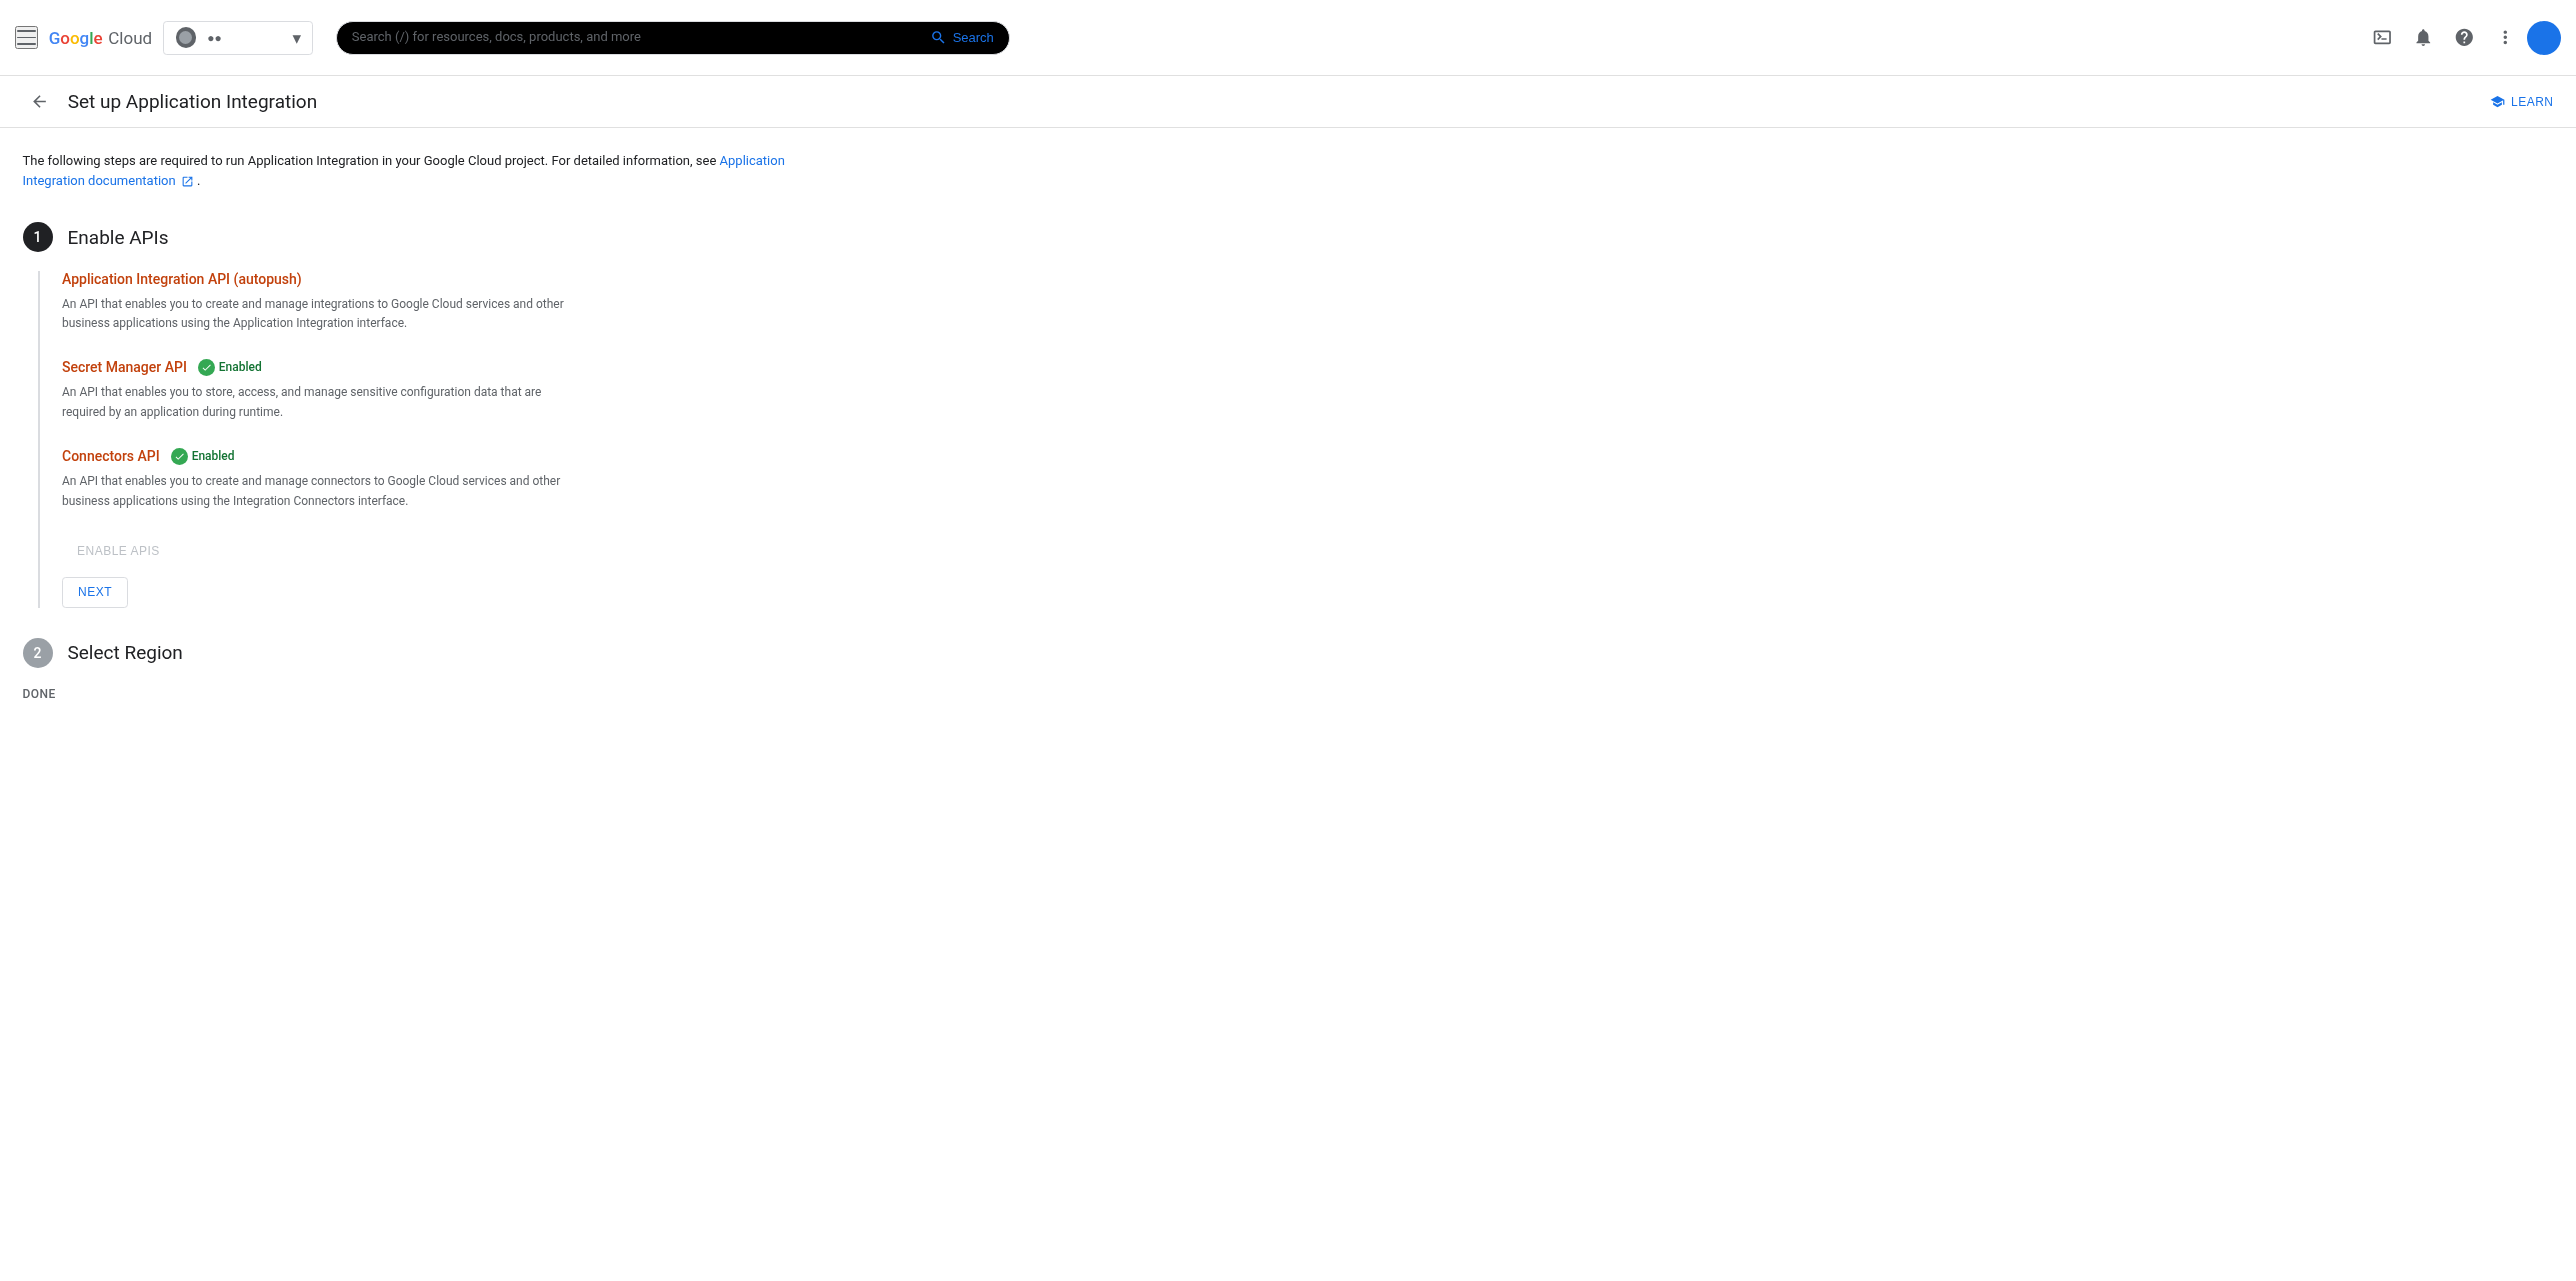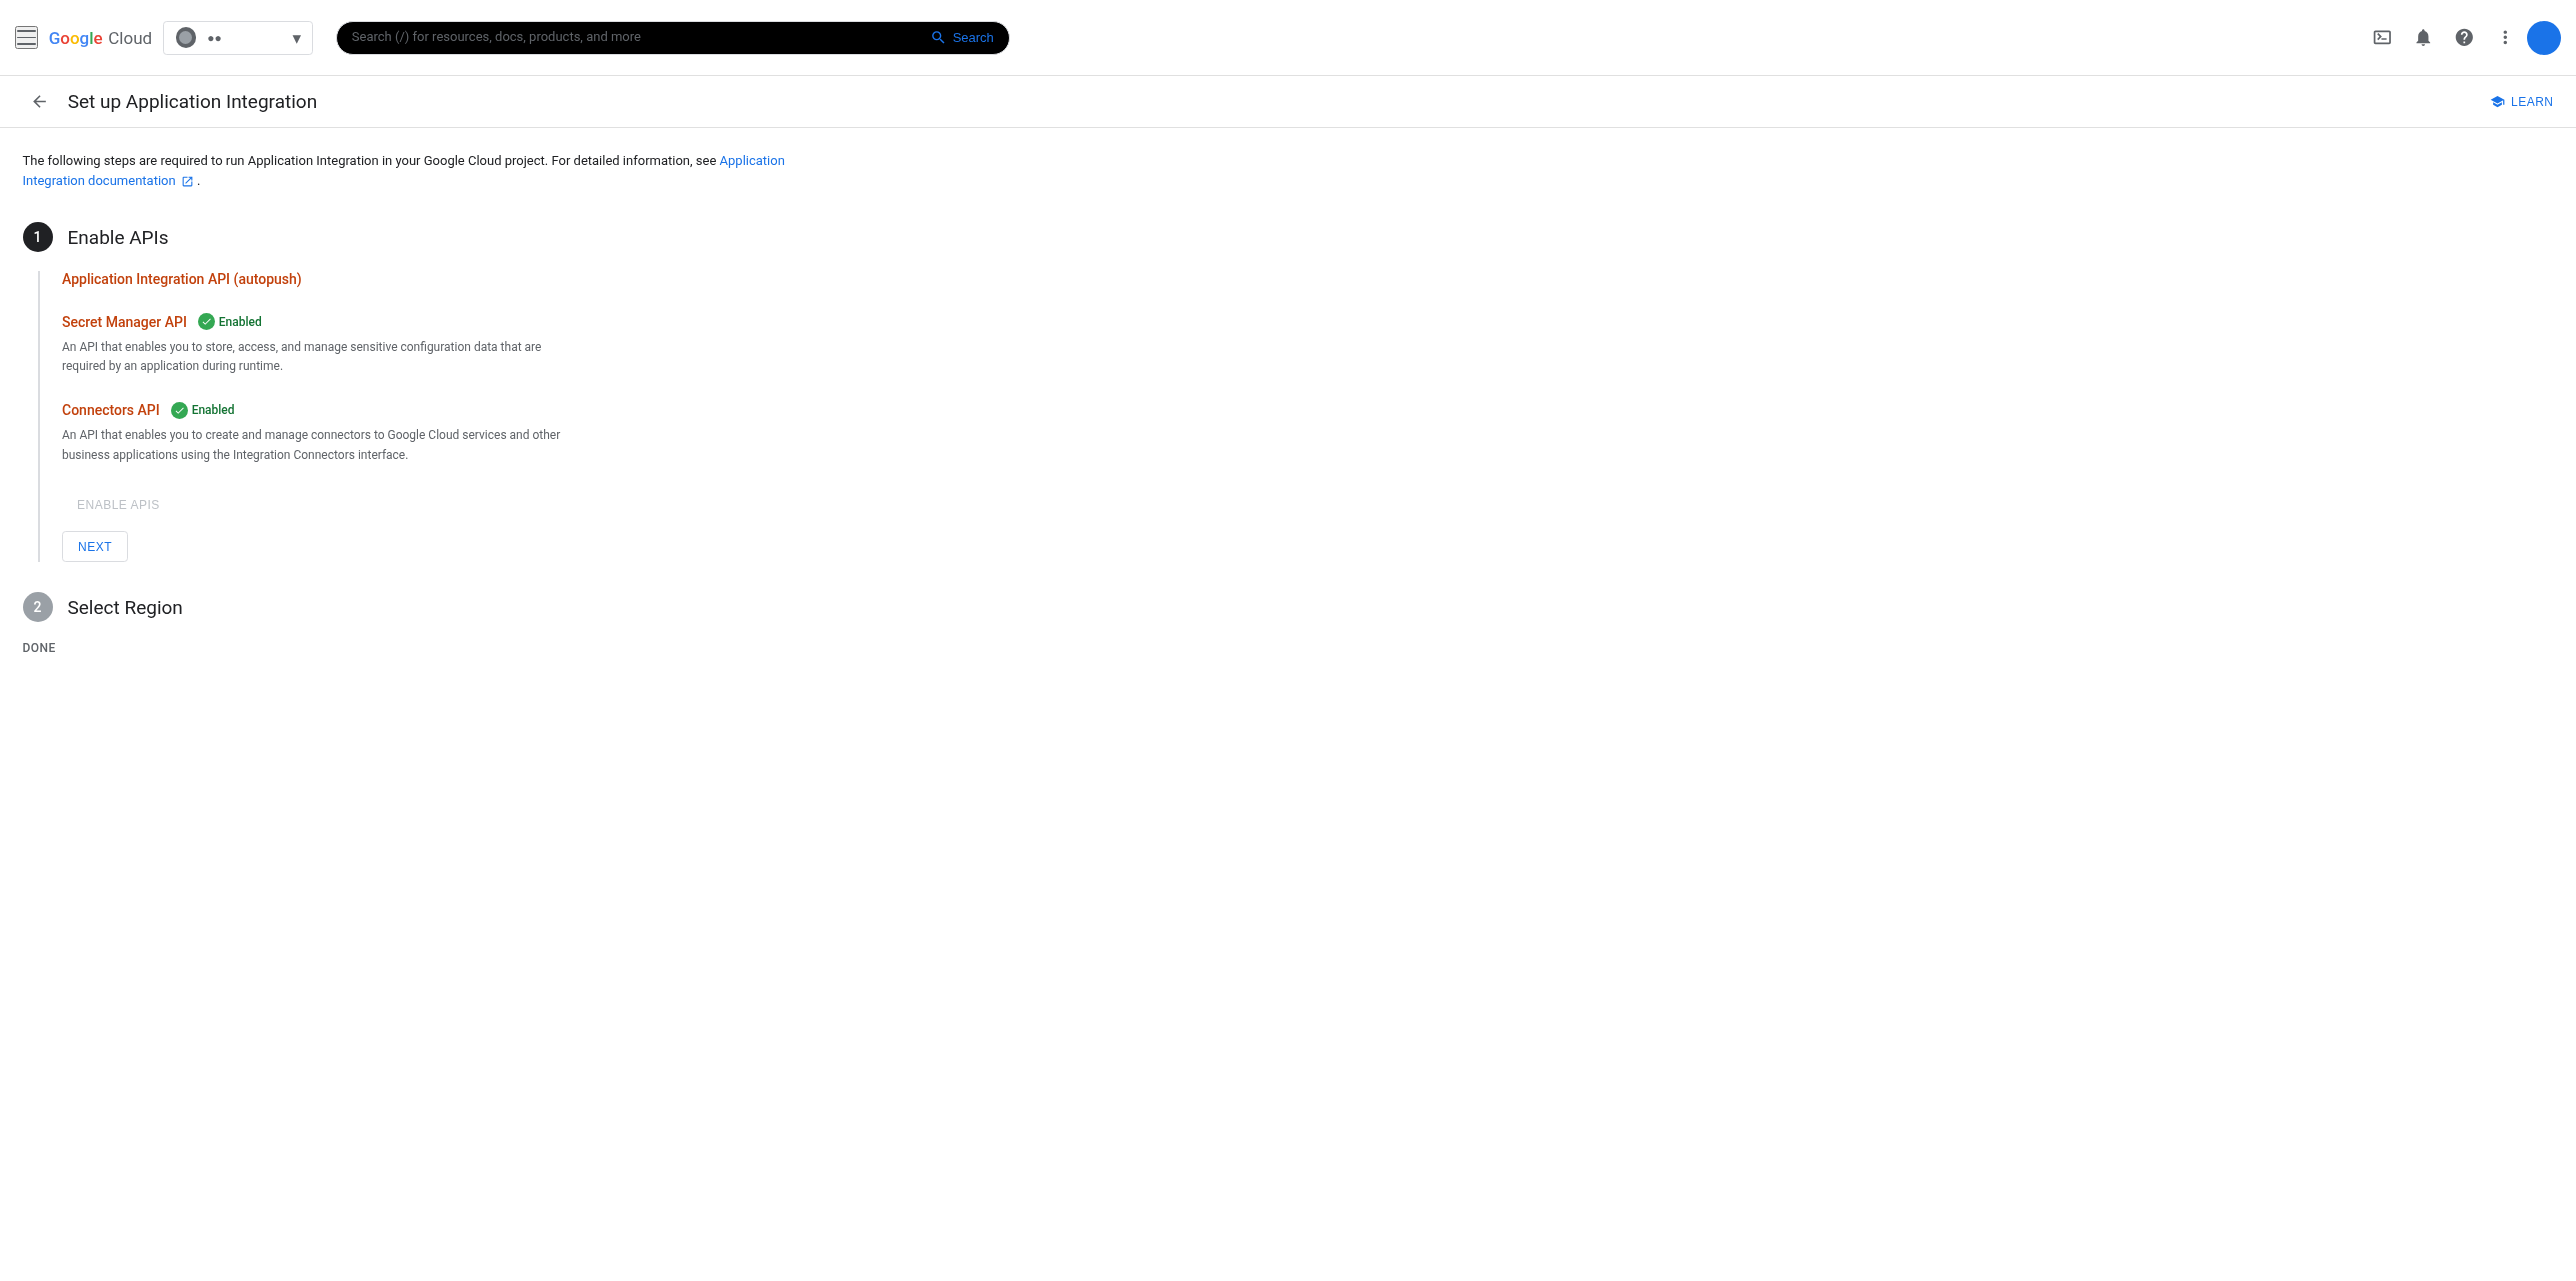--- a/index.html
+++ b/index.html
@@ -441,20 +441,21 @@
       </div>
       <h2 class="step-title">Enable APIs</h2>
     </div>
 
     <div class="api-list">
 
       <div class="api-item">
         <div class="api-item-header">
           <span class="api-name">Application Integration API (autopush)</span>
         </div>
+        <p class="api-desc">An API that enables you to create and manage integrations to Google Cloud services and other business applications using the Application Integration interface.</p>
       </div>
 
       <div class="api-item">
         <div class="api-item-header">
           <span class="api-name">Secret Manager API</span>
           <div class="enabled-badge">
             <div class="enabled-check">
               <svg width="11.2" height="11.2" viewBox="0 0 24 24" fill="white">
                 <path d="M9 16.17L4.83 12l-1.42 1.41L9 19 21 7l-1.41-1.41L9 16.17z"></path>
               </svg>

